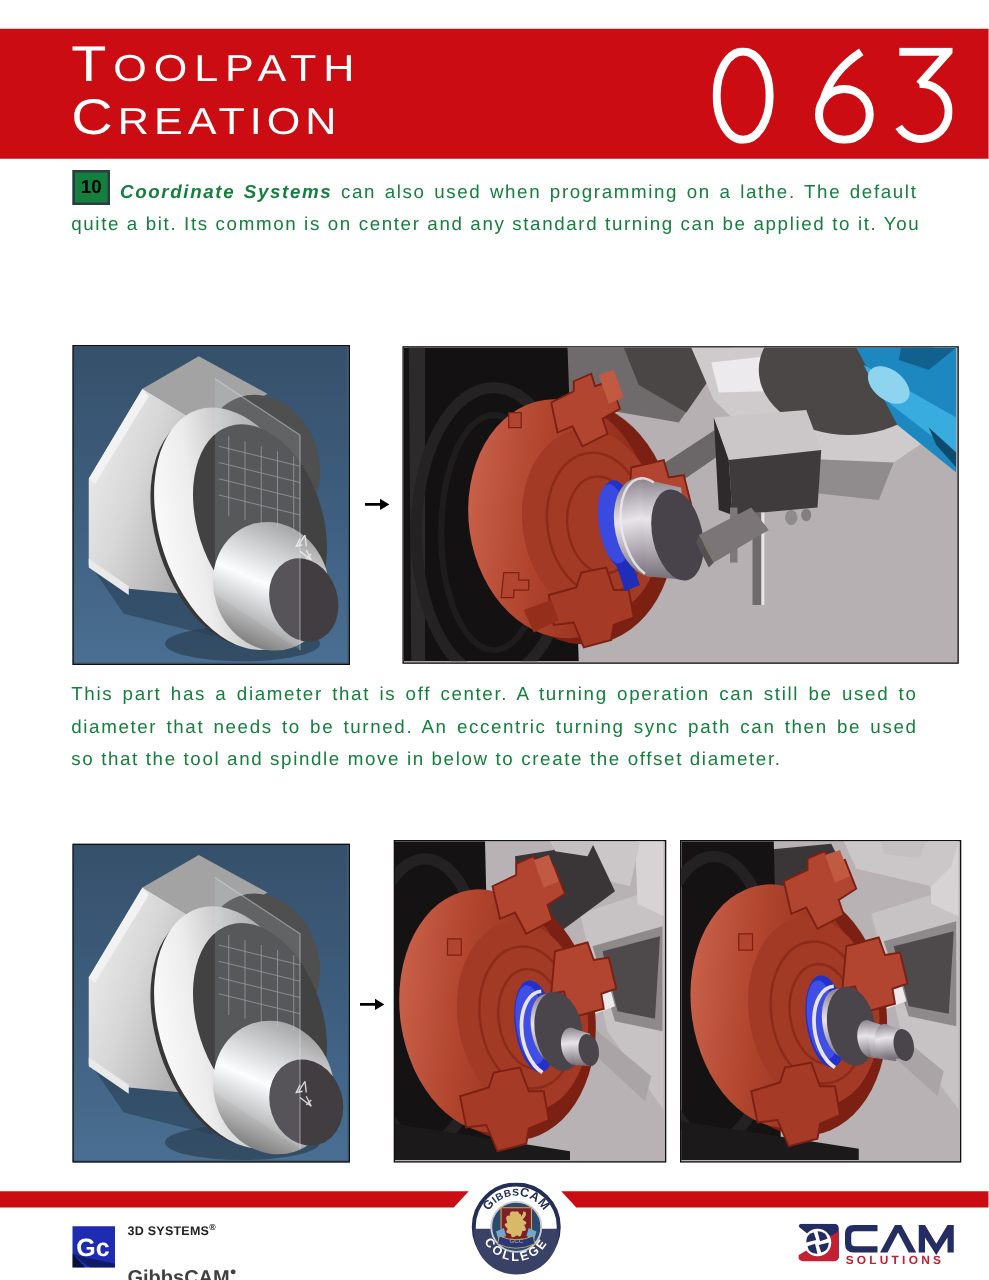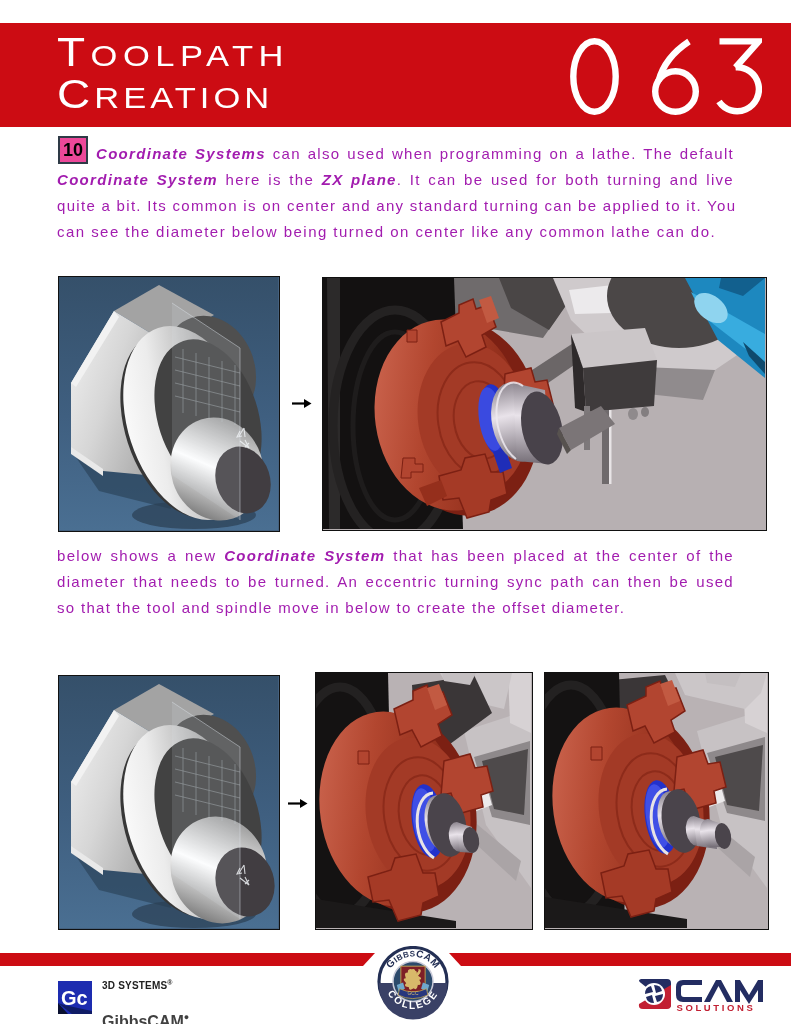--- a/index.html
+++ b/index.html
@@ -1,52 +1,50 @@
 <!DOCTYPE html>
 <html><head>
 <meta charset="utf-8">
 <style>
   html,body{margin:0;padding:0;}
   body{width:791px;height:1024px;position:relative;background:#fff;font-family:"Liberation Sans",sans-serif;overflow:hidden;}
   .abs{position:absolute;}
   #band{position:absolute;left:0;top:23px;width:791px;height:104px;background:#cc0c13;}
   #title{position:absolute;left:57px;top:33px;color:#fff;font-size:40px;line-height:39px;transform:scaleX(1.15);transform-origin:0 0;}
   #title .sc{font-size:30px;}
-  .para{position:absolute;left:57px;width:677px;color:#a21caf;font-size:15px;letter-spacing:1.3px;}
+  .para{position:absolute;left:57px;width:677px;color:#15803d;font-size:15px;letter-spacing:1.3px;}
   .para .ln{text-align:justify;text-align-last:justify;height:26px;white-space:nowrap;}
   .para .lnlast{text-align:left;height:26px;white-space:nowrap;}
   .para .bi{font-style:italic;font-weight:bold;}
-  #badge10{position:absolute;left:58px;top:136px;width:26px;height:24px;background:#ec4899;border:2px solid #2e3a46;color:#000;font-weight:bold;font-size:18px;text-align:center;line-height:24px;letter-spacing:0;}
+  #badge10{position:absolute;left:58px;top:136px;width:26px;height:24px;background:#15803d;border:2px solid #2e3a46;color:#000;font-weight:bold;font-size:15px;text-align:center;line-height:24px;letter-spacing:0;}
   .imgbox{position:absolute;border:1.5px solid #111;box-sizing:border-box;background:#44617f;}
   .imgbox svg{display:block;}
 </style>
 </head>
 <body>
 <div id="band"></div>
 <div id="title"><span style="letter-spacing:4.8px">T<span class="sc">OOLPATH</span></span><br><span style="letter-spacing:3.5px">C<span class="sc">REATION</span></span></div>
 <svg class="abs" id="num063" style="left:570px;top:38px" width="192" height="77" viewBox="0 0 192 77">
   <g stroke="#fff" stroke-width="6.4" fill="none">
     <ellipse cx="24.5" cy="38.5" rx="21.2" ry="35.3"></ellipse>
     <path d="M 119 3.5 C 103 14 92.5 28 88.5 43"></path>
     <circle cx="105.5" cy="53.5" r="20.3"></circle>
     <path d="M 149.5 3.4 L 188.8 3.4 L 165.5 29.5"></path>
     <path d="M 165.5 29.3 A 21.8 22 0 1 1 149 63.5"></path>
   </g>
 </svg>
 
 <div id="badge10">10</div>
 <div class="para" id="p1" style="top:145px;">
   <div class="ln" style="padding-left:39px;"><span class="bi">Coordinate Systems</span> can also used when programming on a lathe. The default</div>
-  <div class="ln"><span class="bi">Coordinate System</span> here is the <span class="bi">ZX plane</span>. It can be used for both turning and live</div>
   <div class="ln">quite a bit. Its common is on center and any standard turning can be applied to it. You</div>
-  <div class="lnlast" style="letter-spacing:1.45px">can see the diameter below being turned on center like any common lathe can do.</div>
 </div>
 
 <div class="para" id="p2" style="top:547px;">
-  <div class="ln">below shows a new <span class="bi">Coordinate System</span> that has been placed at the center of the</div>
+  <div class="ln">This part has a diameter that is off center. A turning operation can still be used to</div>
   <div class="ln">diameter that needs to be turned. An eccentric turning sync path can then be used</div>
   <div class="lnlast">so that the tool and spindle move in below to create the offset diameter.</div>
 </div>
 
 <div class="imgbox" id="im1" style="left:58px;top:276px;width:222px;height:256px;">
 <svg width="219" height="253" viewBox="0 0 219 253">
   <defs>
     <linearGradient id="bg1" x1="0" y1="0" x2="0" y2="1">
       <stop offset="0" stop-color="#35506a"></stop>
           <stop offset="0.55" stop-color="#3f5f80"></stop>

